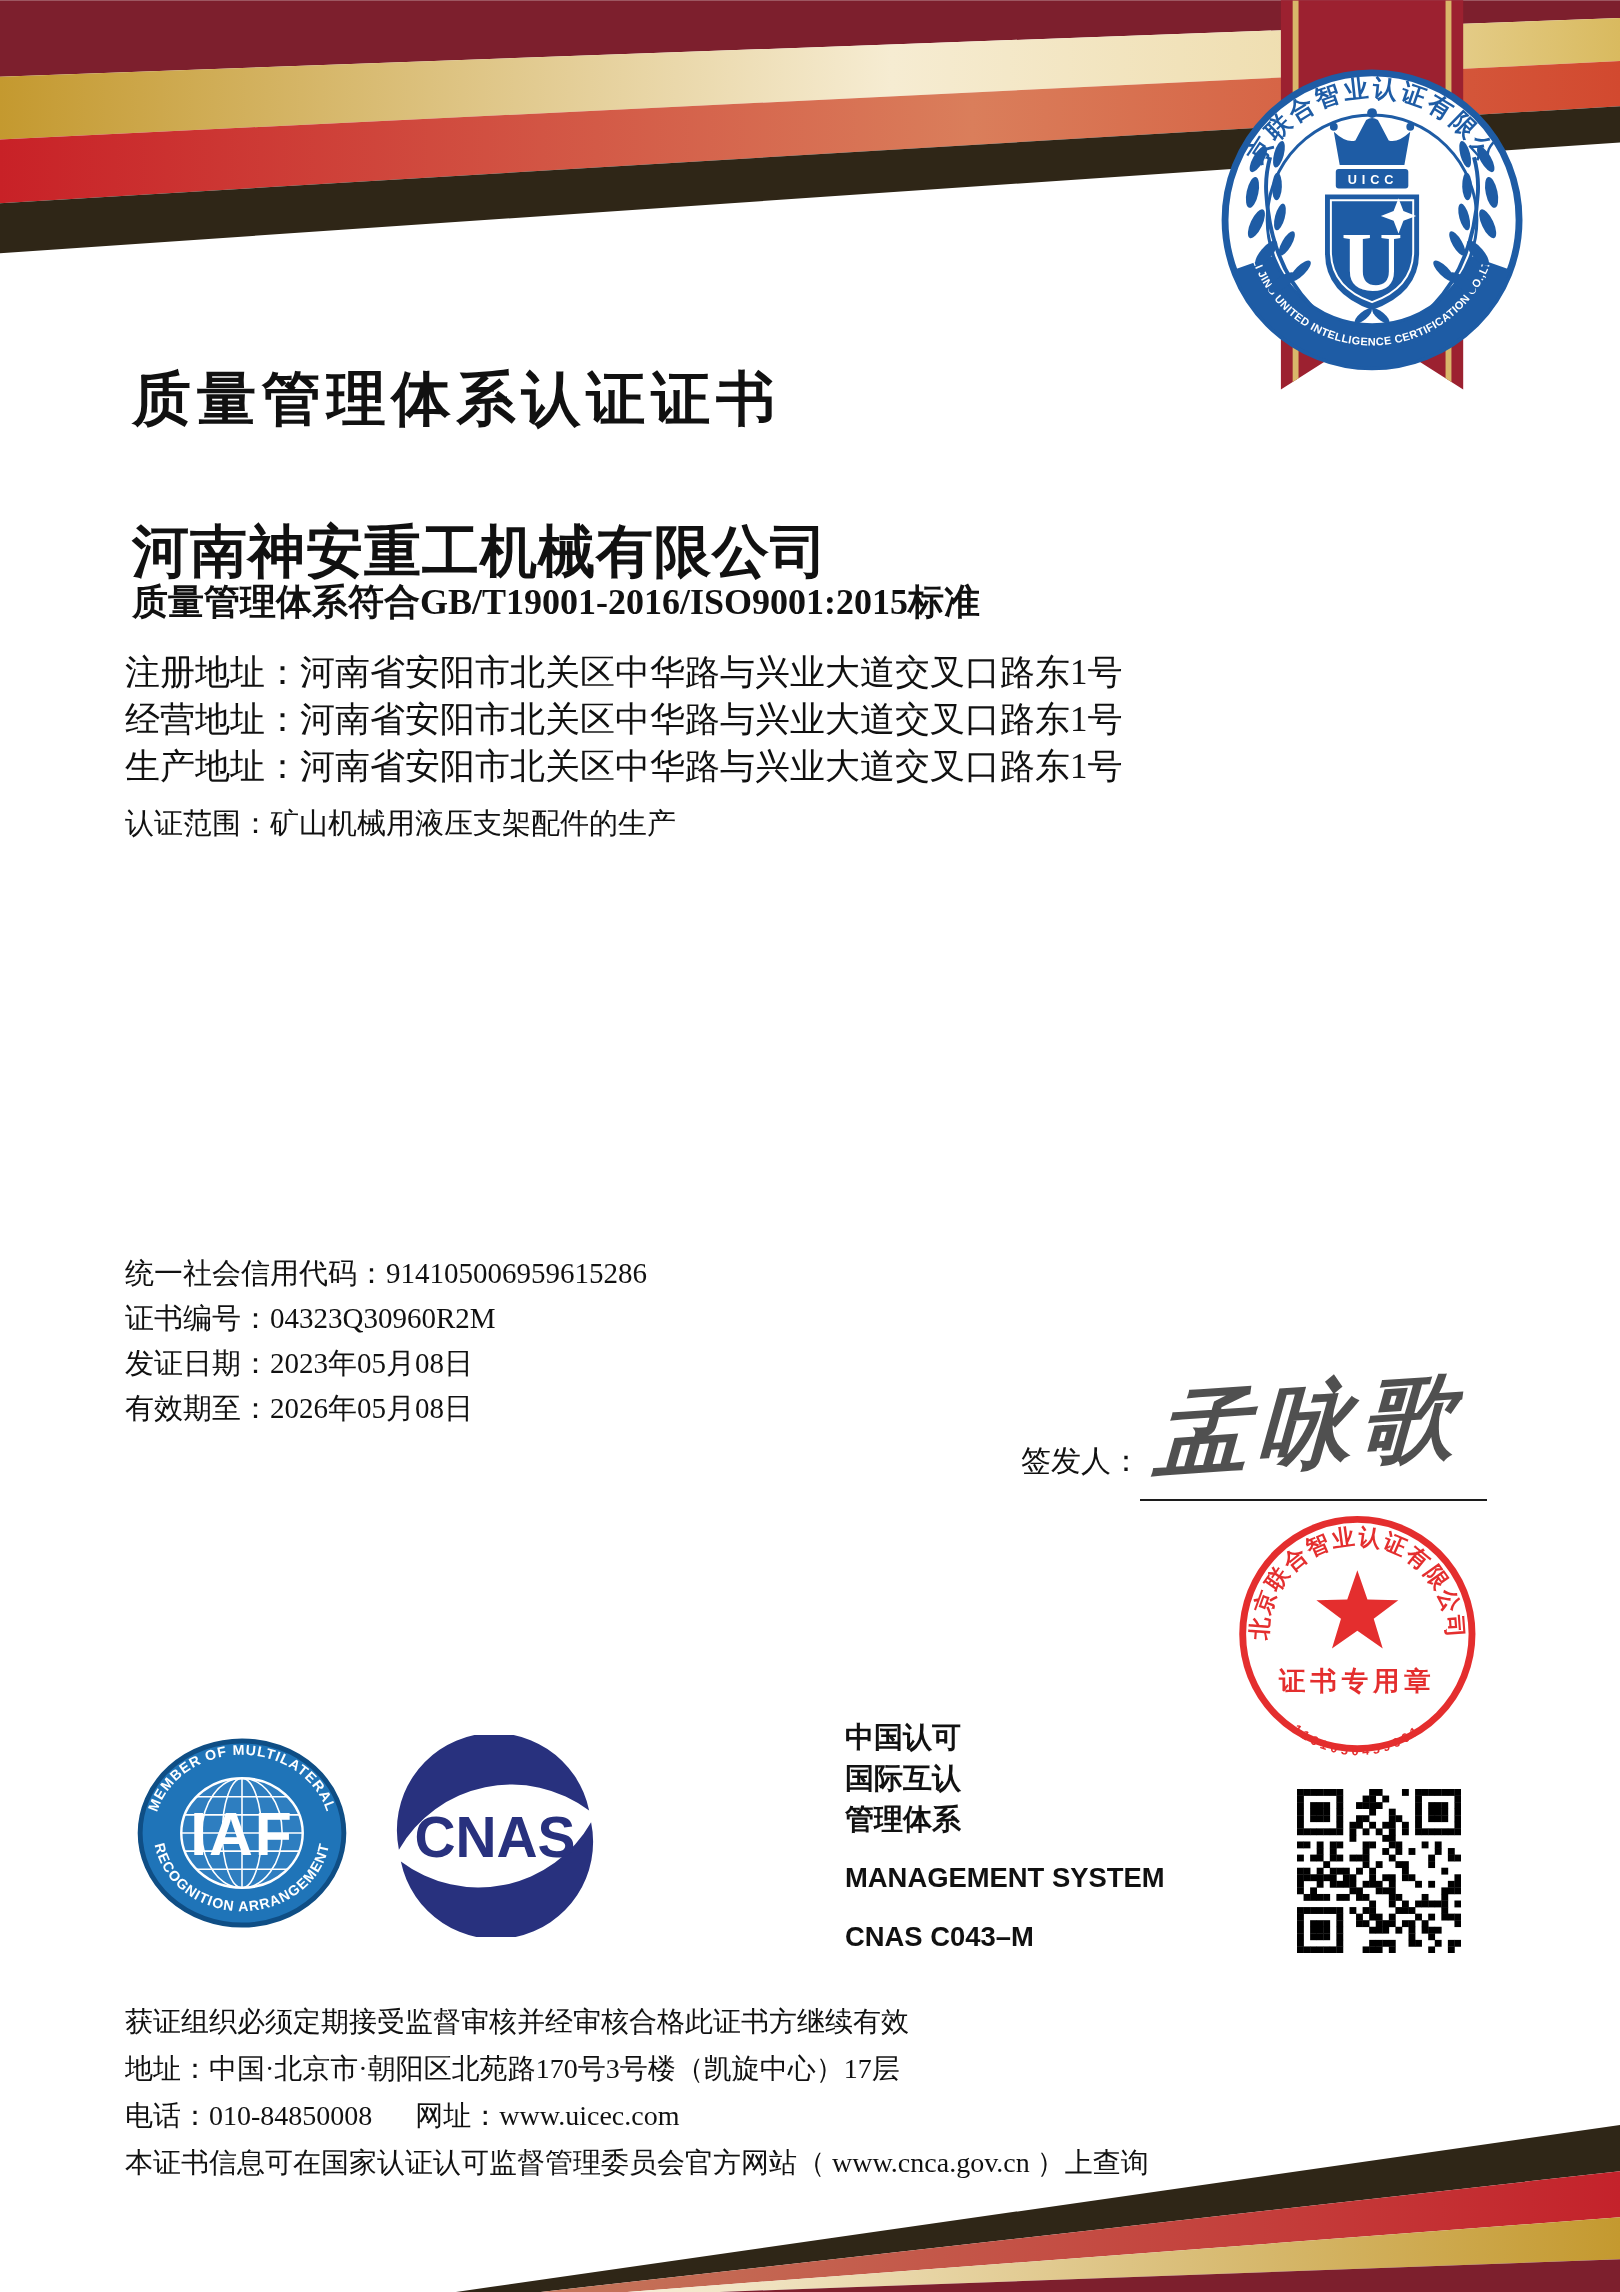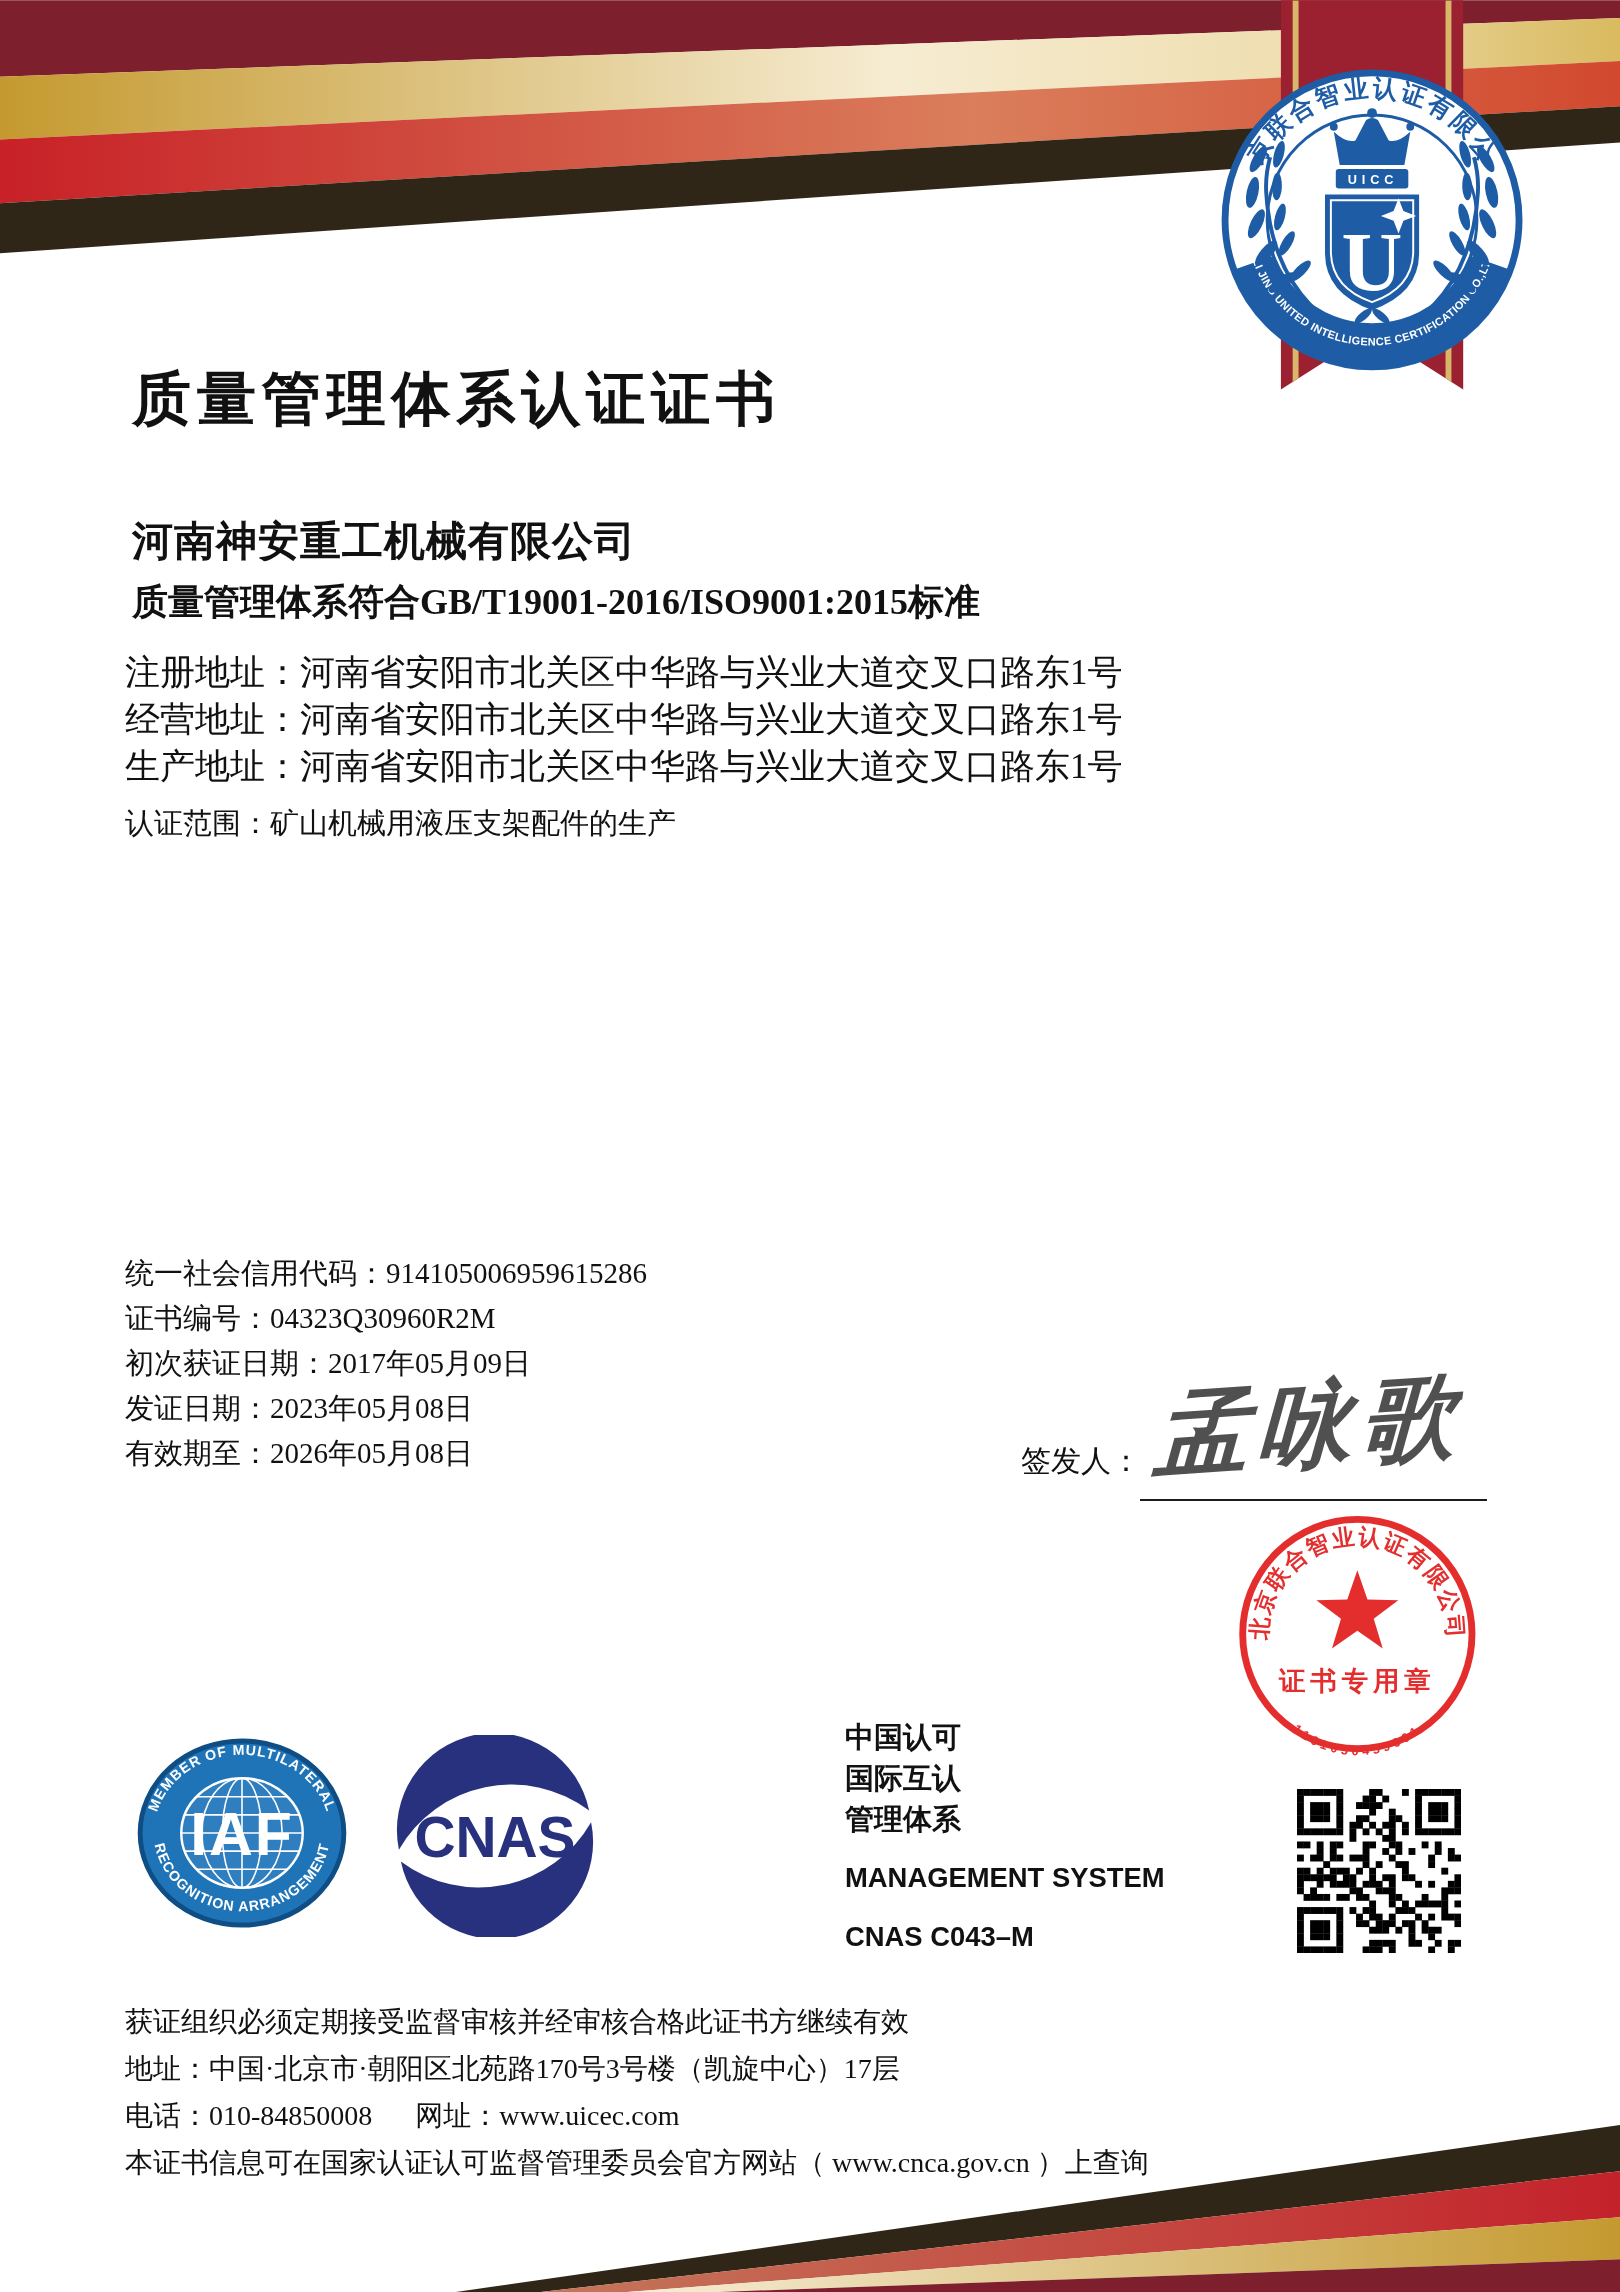--- a/index.html
+++ b/index.html
@@ -5,21 +5,21 @@
   html,body{margin:0;padding:0;background:#e8e8e8;}
   .page{
     position:relative;width:1620px;height:2293px;background:#ffffff;
     overflow:hidden;font-family:"Liberation Serif","DejaVu Serif",serif;color:#111;
     margin:0 auto;
   }
   .abs{position:absolute;white-space:nowrap;}
   .decor{position:absolute;left:0;top:0;z-index:1;}
   .txt{z-index:2;}
   .cert-title{left:132px;top:360px;font-size:59px;font-weight:700;letter-spacing:5.9px;}
-  .company{left:132px;top:514px;font-size:41px;font-weight:700;letter-spacing:1px;}
+  .company{left:132px;top:514px;font-size:57px;font-weight:700;letter-spacing:1px;}
   .standard{left:132px;top:578px;font-size:36px;font-weight:700;text-align:center;}
   .addr-block{left:125px;top:649px;font-size:35px;line-height:47px;}
   .scope-line{left:125px;top:804px;font-size:29px;}
   .details-block{left:125px;top:1251px;font-size:29px;line-height:45px;}
   .issuer-label{left:1021px;top:1441px;font-size:30px;}
   .signature{
     left:1152px;top:1374px;font-size:94px;font-weight:700;font-style:italic;
     color:#383838;letter-spacing:9.8px;opacity:.88;
     transform:rotate(-4deg) skewX(-6deg);transform-origin:left bottom;
   }
@@ -185,23 +185,20 @@
   <div class="abs txt scope-line">
     <span>认证范围：</span><span>矿山机械用液压支架配件的生产</span>
   </div>
 
   <div class="abs txt details-block">
     <div>
       <span>统一社会信用代码：</span><span>914105006959615286</span>
     </div>
     <div>
       <span>证书编号：</span><span>04323Q30960R2M</span>
-    </div>
-    <div>
-      <span>初次获证日期：</span><span>2017年05月09日</span>
     </div>
     <div>
       <span>发证日期：</span><span>2023年05月08日</span>
     </div>
     <div>
       <span>有效期至：</span><span>2026年05月08日</span>
     </div>
   </div>
 
   <div class="abs txt issuer-label">签发人：</div>

